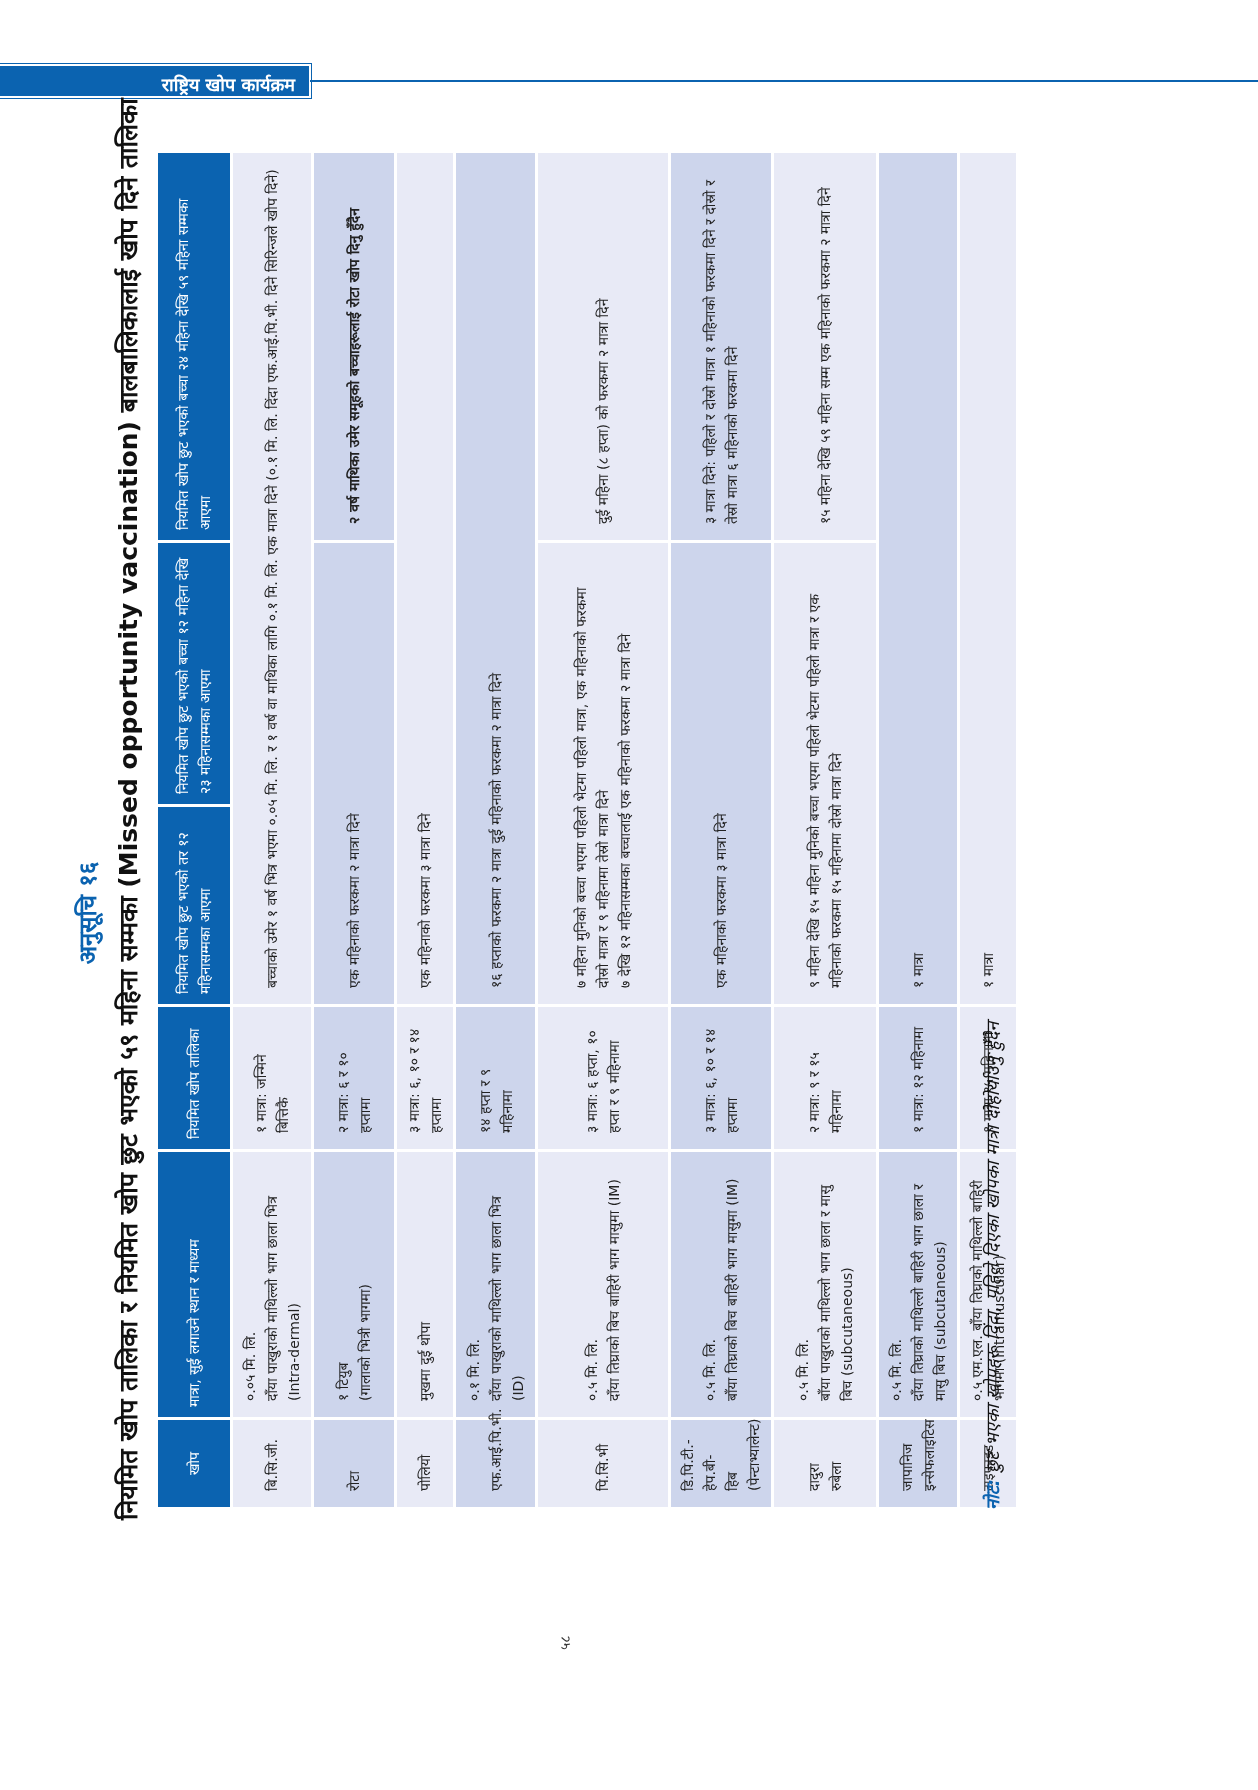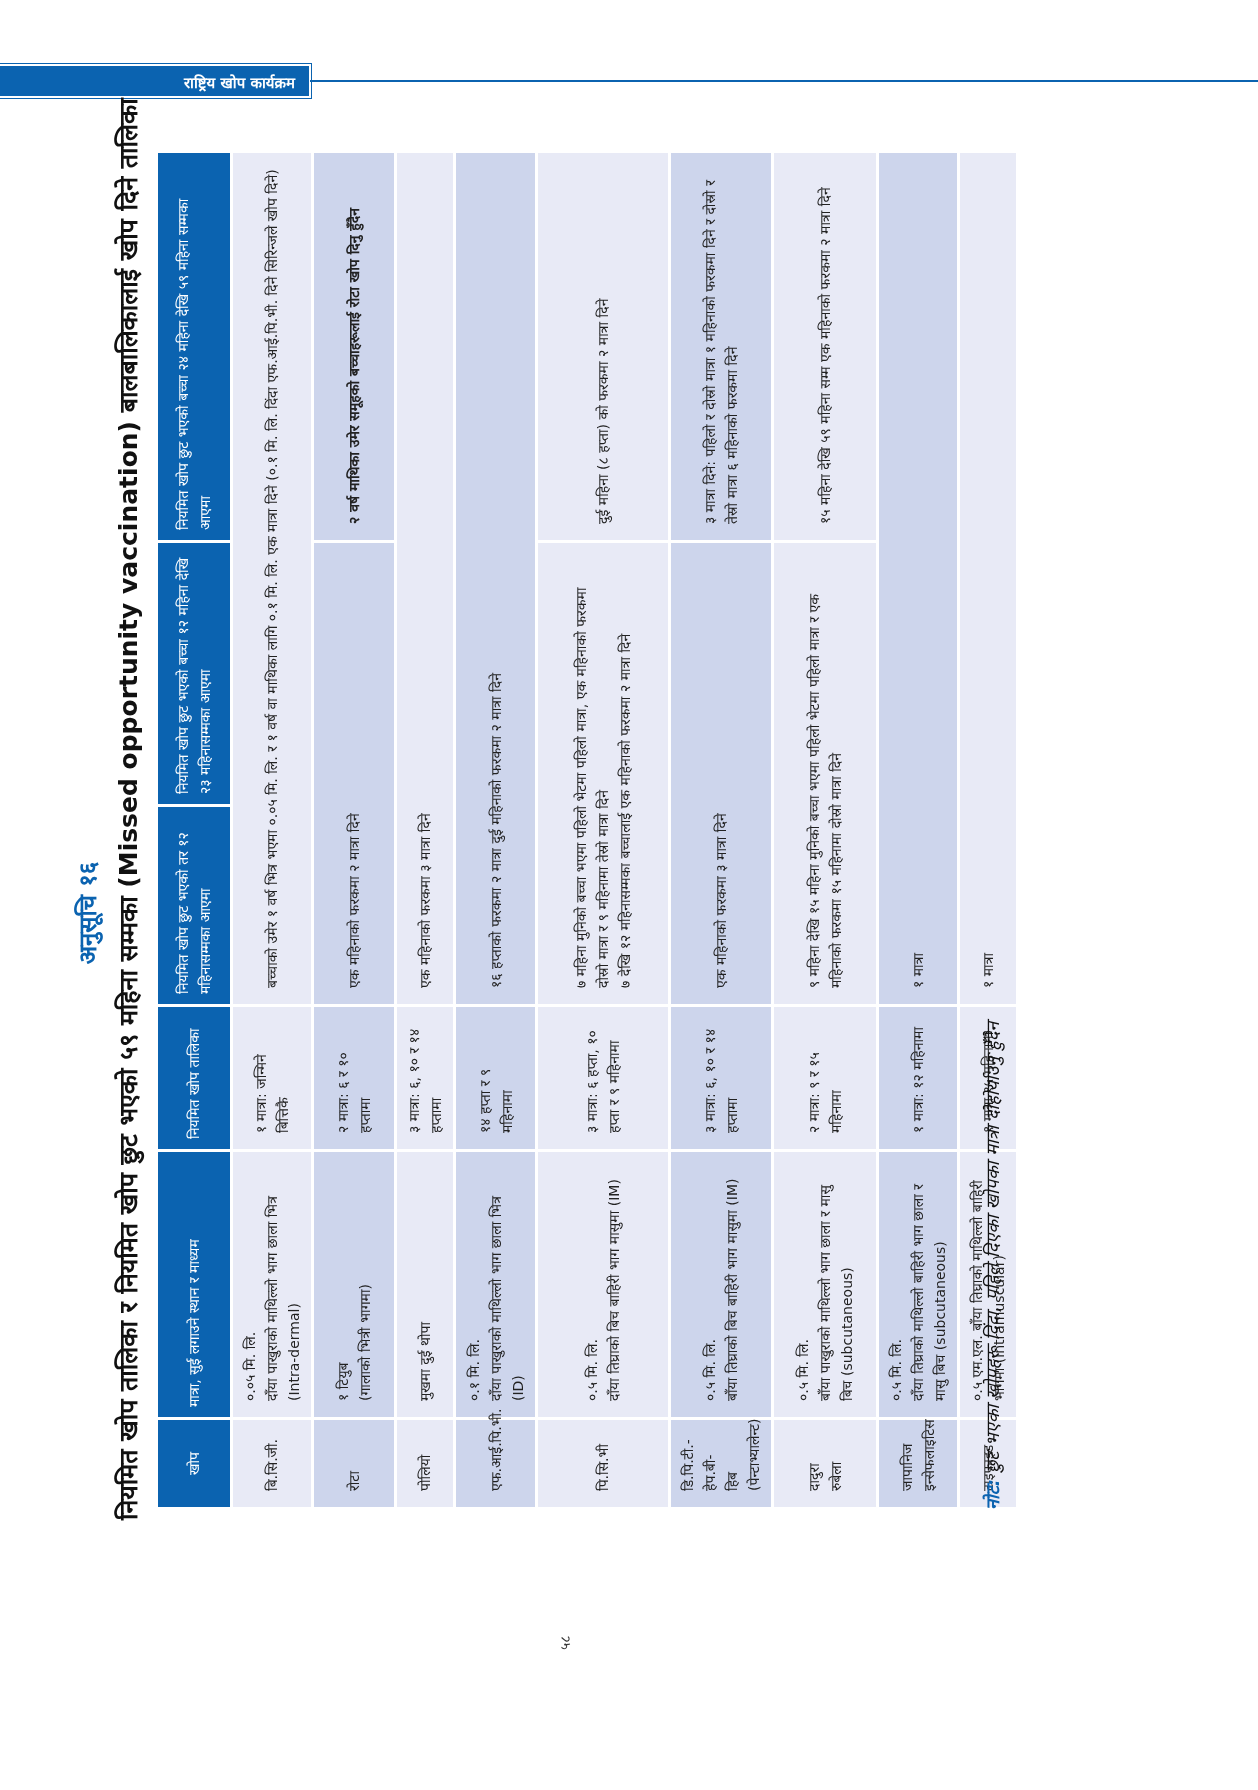--- a/index.html
+++ b/index.html
@@ -1,21 +1,21 @@
 <!DOCTYPE html>
 <html><head>
 <meta charset="utf-8">
 <style>
   html, body { margin:0; padding:0; }
   body { width:1258px; height:1790px; background:#ffffff; position:relative; overflow:hidden;
          font-family:"DejaVu Sans", sans-serif; color:#222; }
   .running-header { position:absolute; left:0; top:66px; width:1258px; height:30px; }
   .rh-box { position:absolute; left:0; top:0; width:305px; height:26px; background:#0b63b0;
             border:2px solid #0b63b0; box-shadow: 0 0 0 2px #fff, 0 0 0 3px #0b63b0; }
-  .rh-text { position:absolute; right:12px; top:4px; color:#fff; font-size:15px; font-weight:bold; }
+  .rh-text { position:absolute; right:12px; top:4px; color:#fff; font-size:18px; font-weight:bold; }
   .rh-line { position:absolute; left:310px; top:14px; right:0; height:2px; background:#0b63b0; }
 
   
   .page { position:absolute; left:0; top:0; width:1790px; height:1258px;
           transform-origin: 0 0; transform: translate(0px, 1790px) rotate(-90deg); }
   .subtitle { position:absolute; left:0; width:1790px; top:70px; text-align:center; padding-left:0;
               font-size:24px; font-weight:bold; color:#0b63b0; }
   .subtitle span { position:relative; left:-18px; }
   .main-title { position:absolute; left:270px; top:110px; font-size:25px; font-weight:bold; color:#111; white-space:nowrap; }
   table.vt { position:absolute; left:280px; top:155px; border-collapse:collapse; table-layout:fixed; width:1357px; }

